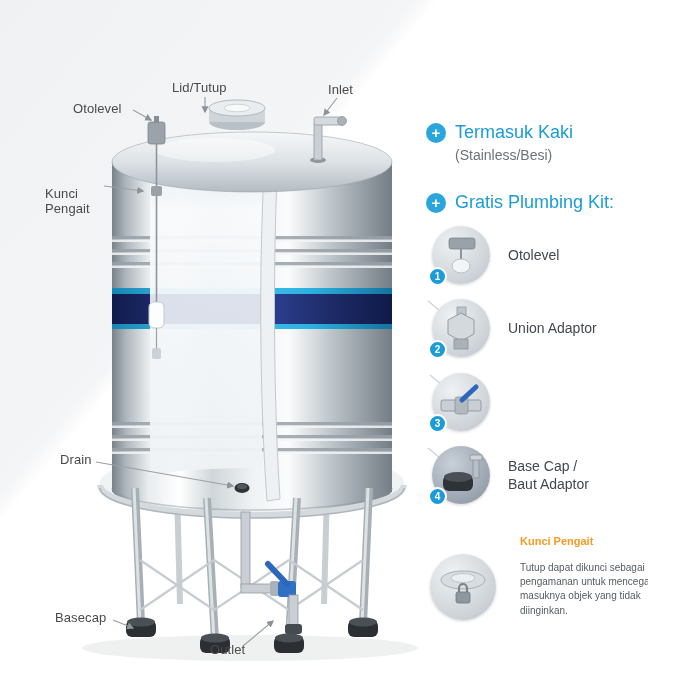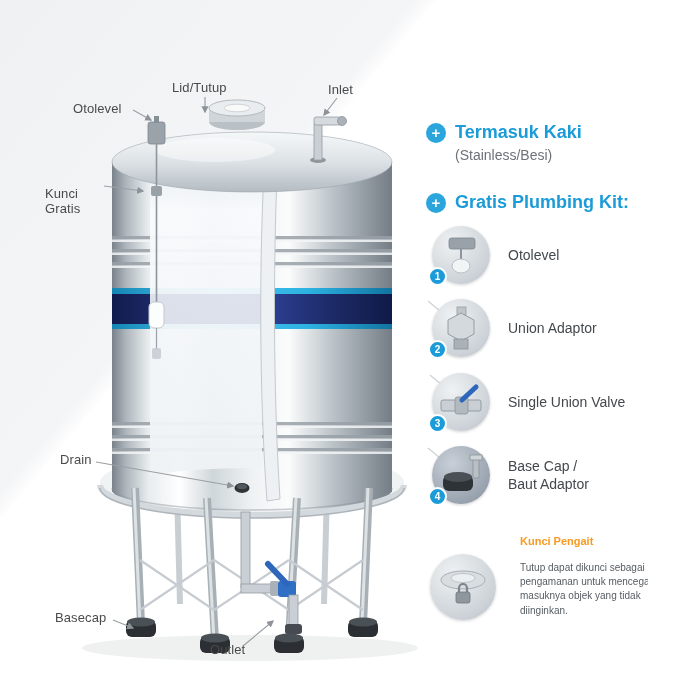--- a/index.html
+++ b/index.html
@@ -9,21 +9,21 @@
   .bg-diagonal { position:absolute; inset:0;
     background:linear-gradient(130deg,#f0f1f2 0%,#f4f5f6 33.5%,#fcfcfd 35%,#ffffff 35.4%); }
   .tank-svg { position:absolute; left:55px; top:92px; width:365px; height:585px; }
   .lines-svg { position:absolute; inset:0; width:700px; height:700px; pointer-events:none; }
   .callout { position:absolute; font-size:13px; color:#4a4a4a; letter-spacing:.1px; }
   .callout.two-line { line-height:15px;margin-top:18px; }
   .feature-head { position:absolute; display:flex; align-items:center; gap:9px; }
   .plus { width:20px; height:20px; border-radius:50%; background:#2aa6dc; color:#fff;
     font-size:15px; font-weight:bold; display:flex; align-items:center; justify-content:center;
     line-height:1; flex:0 0 auto; }
-  .head-title { font-size:18px; font-weight:bold; color:#1b9cd8; }
+  .head-title { font-size:18px; font-weight:normal; color:#1b9cd8; }
   .head-sub { position:absolute; font-size:14px; color:#6d7277; }
   .kit-item { position:absolute; left:432px; display:flex; align-items:center; gap:18px; }
   .thumb { position:relative; width:58px; height:58px; border-radius:50%;
     background:radial-gradient(circle at 35% 30%, #eff2f4, #ccd2d7 70%, #b7bec4);
     box-shadow:0 1px 3px rgba(0,0,0,.18); flex:0 0 auto; }
   .thumb.dark { background:radial-gradient(circle at 35% 30%, #c8cfd8, #9aa4b0 70%, #87919d); }
   .thumb svg { position:absolute; inset:0; width:100%; height:100%; }
   .badge { position:absolute; left:-4px; bottom:-2px; width:19px; height:19px; border-radius:50%;
     background:#1b9cd8; border:2px solid #ffffff; color:#fff; font-size:10px; font-weight:bold;
     display:flex; align-items:center; justify-content:center; }
@@ -242,21 +242,21 @@
       <line x1="430" y1="375" x2="448" y2="390"></line>
       <line x1="428" y1="448" x2="446" y2="463"></line>
     </g>
   </svg>
 
   <div class="callout" style="left:172px;top:80px">Lid/Tutup</div>
   <div class="callout" style="left:328px;top:82px">Inlet</div>
   <div class="callout" style="left:73px;top:101px">Otolevel</div>
   <div class="callout two-line" style="left:45px;top:168px">
     <span>Kunci</span><br>
-    <span>Gratis</span>
+    <span>Pengait</span>
   </div>
   <div class="callout" style="left:60px;top:452px">Drain</div>
   <div class="callout" style="left:55px;top:610px">Basecap</div>
   <div class="callout" style="left:210px;top:642px">Outlet</div>
 
   <div class="feature-head" style="left:426px;top:122px">
     <span class="plus">+</span>
     <span class="head-title">Termasuk Kaki</span>
   </div>
   <div class="head-sub" style="left:455px;top:147px">(Stainless/Besi)</div>
@@ -292,21 +292,20 @@
 
   <div class="kit-item" style="top:373px">
     <div class="thumb">
       <svg viewBox="0 0 58 58">
         <rect x="9" y="27" width="40" height="11" rx="2" fill="#c9cfd4" stroke="#949ca3" stroke-width="1"></rect>
         <rect x="23" y="24" width="13" height="17" rx="2.5" fill="#b2b9bf" stroke="#8b939a" stroke-width="0.8"></rect>
         <line x1="30" y1="27" x2="44" y2="14" stroke="#2e66bb" stroke-width="5" stroke-linecap="round"></line>
       </svg>
       <span class="badge">3</span>
     </div>
-    <span class="kit-label">Single Union Valve</span>
   </div>
 
   <div class="kit-item" style="top:446px">
     <div class="thumb dark">
       <svg viewBox="0 0 58 58">
         <rect x="11" y="29" width="30" height="16" rx="6" fill="#2e3337"></rect>
         <ellipse cx="26" cy="31" rx="14" ry="5" fill="#4a5055"></ellipse>
         <rect x="41" y="12" width="6" height="20" fill="#b8bfc5" stroke="#8b939a" stroke-width="0.8"></rect>
         <rect x="38" y="9" width="12" height="5" fill="#cfd5d9" stroke="#8b939a" stroke-width="0.8"></rect>
       </svg>

